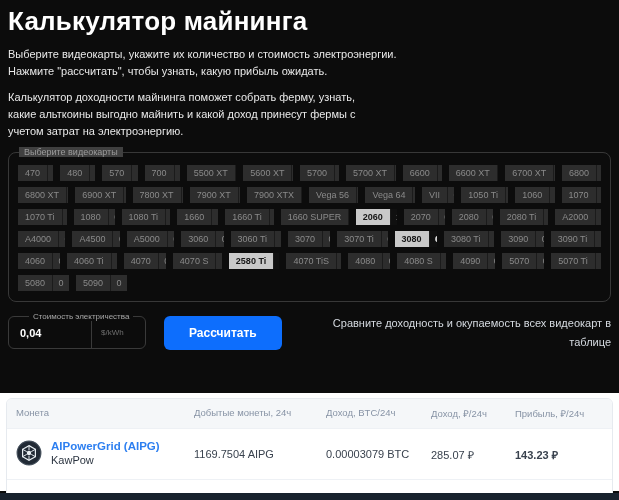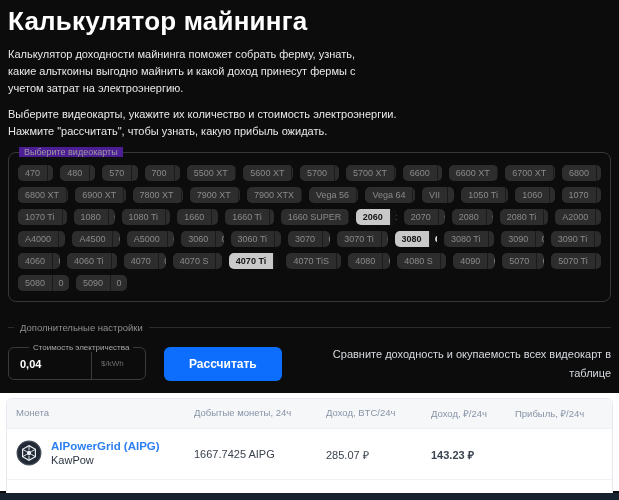--- a/index.html
+++ b/index.html
@@ -10,23 +10,23 @@
     font-family:"Liberation Sans", sans-serif;
     overflow:hidden;
   }
   .dark-section { height:393px; background:#0c0c0c; overflow:hidden; }
   h1.page-title { color:#ffffff; font-size:26px; margin:6px 0 0 8px; letter-spacing:.2px; }
   p.intro { font-size:11px; line-height:1.55; color:#e9e9e9; margin:9px 8px 0; }
   p.intro-1 { max-width:372px; }
   p.intro-2 { max-width:404px; }
 
   .gpu-fieldset { position:relative; margin:12px 8px 0; border:1px solid #383838; border-radius:8px; padding:12px 9px 4px; }
-  .fs-legend { position:absolute; top:-6px; left:10px; background:#4c1d95; padding:0 5px; font-size:9px; color:#9b9b9b; }
+  .fs-legend { position:absolute; top:-6px; left:10px; background:#404040; padding:0 5px; font-size:9px; color:#9b9b9b; }
   .chip-row { display:flex; gap:7px; margin-bottom:6px; }
-  .chip { display:inline-flex; border-radius:5px; overflow:hidden; font-size:9px; cursor:pointer; }
+  .chip { display:inline-flex; border-radius:0; overflow:hidden; font-size:9px; cursor:pointer; }
   .chip-label { background:#2d2d2d; color:#8a8a8a; padding:3px 7px; white-space:nowrap; }
   .chip-count { background:#2d2d2d; color:#8a8a8a; padding:3px 0; min-width:17px; text-align:center; border-left:1px solid #1b1b1b; }
   .chip.selected .chip-label { background:#c9c9c9; color:#161616; font-weight:bold; }
   .chip.selected .chip-count { background:#101010; color:#ffffff; font-weight:bold; }
 
   .hashrate-btn { display:inline-block; margin:14px 0 0 8px; background:#3e3e3e; color:#fff; font-size:11px; padding:6px 9px; border-radius:4px; border:none; cursor:pointer; font-family:inherit; }
 
   .divider { display:flex; align-items:center; margin:20px 8px 0; gap:6px; font-size:9.5px; color:#8f8f8f; }
   .divider .line { height:1px; background:#2c2c2c; }
   .divider .line.short { width:6px; }
@@ -51,22 +51,22 @@
   .coin-name { color:#2d7ff0; font-weight:bold; font-size:11.5px; cursor:pointer; }
   .coin-algo { color:#2c3541; margin-top:2px; font-size:11px; }
   .profit { font-weight:bold; color:#141e29; }
   .bottom-bar { position:absolute; left:0; right:0; bottom:0; height:7px; background:#18222e; }
 </style>
 </head>
 <body>
 
 <div class="dark-section">
   <h1 class="page-title">Калькулятор майнинга</h1>
+  <p class="intro intro-2">Выберите видеокарты, укажите их количество и стоимость электроэнергии. Нажмите "рассчитать", чтобы узнать, какую прибыль ожидать.</p>
   <p class="intro intro-1">Калькулятор доходности майнинга поможет собрать ферму, узнать, какие альткоины выгодно майнить и какой доход принесут фермы с учетом затрат на электроэнергию.</p>
-  <p class="intro intro-2">Выберите видеокарты, укажите их количество и стоимость электроэнергии. Нажмите "рассчитать", чтобы узнать, какую прибыль ожидать.</p>
 
   <div class="gpu-fieldset">
     <span class="fs-legend">Выберите видеокарты</span>
     <div id="gpu-rows">
         <div class="chip-row">
           <div class="chip">
             <span class="chip-label">470</span>
             <span class="chip-count">0</span>
           </div>
           <div class="chip">
@@ -263,21 +263,21 @@
           </div>
           <div class="chip">
             <span class="chip-label">4070</span>
             <span class="chip-count">0</span>
           </div>
           <div class="chip">
             <span class="chip-label">4070 S</span>
             <span class="chip-count">0</span>
           </div>
           <div class="chip selected">
-            <span class="chip-label">4070 Ti</span>
+            <span class="chip-label">2580 Ti</span>
             <span class="chip-count">1</span>
           </div>
           <div class="chip">
             <span class="chip-label">4070 TiS</span>
             <span class="chip-count">0</span>
           </div>
           <div class="chip">
             <span class="chip-label">4080</span>
             <span class="chip-count">0</span>
           </div>
@@ -305,25 +305,20 @@
           </div>
           <div class="chip">
             <span class="chip-label">5090</span>
             <span class="chip-count">0</span>
           </div>
         </div>
       </div>
   </div>
 
 
-  <div class="divider">
-    <span class="line short"></span>
-    <span>Дополнительные настройки</span>
-    <span class="line long"></span>
-  </div>
 
   <div class="controls">
     <div class="elec-fieldset">
       <span class="elec-legend">Стоимость электричества</span>
       <input class="elec-input" type="text" value="0,04" style="">
       <span class="elec-unit">$/kWh</span>
     </div>
     <button class="calc-btn">Рассчитать</button>
     <div class="compare">
       <span>Сравните доходность и окупаемость всех видеокарт в таблице </span>
@@ -347,21 +342,22 @@
                 <circle cx="12" cy="12" r="11" fill="#212a35" stroke="#45505c" stroke-width="1"></circle>
                 <path d="M12 5.2l5.9 3.4v6.8L12 18.8l-5.9-3.4V8.6z" fill="none" stroke="#e8eef2" stroke-width="1.1"></path>
                 <circle cx="12" cy="12" r="2.1" fill="#e8eef2"></circle>
                 <path d="M12 5.2v4.2M12 14.6v4.2M6.1 8.6l3.8 2.1M14.1 13.3l3.8 2.1M17.9 8.6l-3.8 2.1M9.9 13.3l-3.8 2.1" stroke="#e8eef2" stroke-width="0.9"></path>
               </svg></span>
             <div>
               <div class="coin-name">AIPowerGrid (AIPG)</div>
               <div class="coin-algo">KawPow</div>
             </div>
           </div>
-          <div>1667.7425 AIPG</div>
+          <div>1169.7504 AIPG</div>
+          <div>0.00003079 BTC</div>
           <div>285.07 ₽</div>
           <div class="profit">143.23 ₽</div>
         </div>
         <div class="trow">
           <div class="coin-cell">
             <span><svg class="coin-icon" viewBox="0 0 24 24">
                 <defs>
                   <linearGradient id="zg" x1="0" y1="0" x2="1" y2="1">
                     <stop offset="0" stop-color="#4aa9f8"></stop>
                     <stop offset="1" stop-color="#7b5ff5"></stop>

